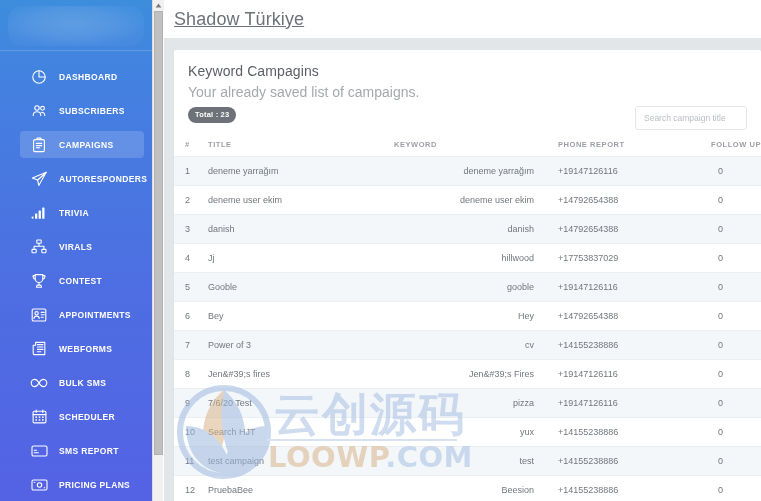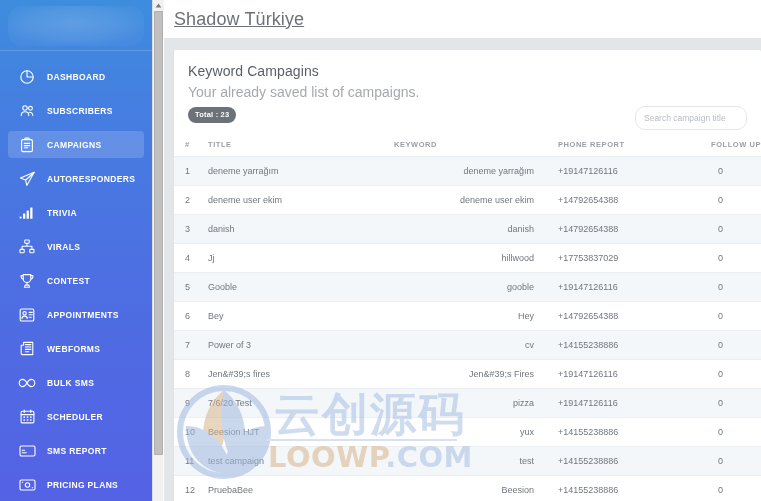--- a/index.html
+++ b/index.html
@@ -24,21 +24,21 @@
   }
   #brand-logo {
     width: 136px; height: 40px;
     border-radius: 14px;
     background: radial-gradient(ellipse at 48% 45%, rgba(255,255,255,.17) 0%, rgba(255,255,255,.10) 45%, rgba(255,255,255,.03) 75%);
   }
   #brand-divider {
     height: 1px; background: rgba(255,255,255,.18);
     margin: 2px 0 0 0;
   }
-  .nav-list { padding-top: 12px; }
+  .nav-list { padding-top: 12px; margin-left: 12px; }
   .nav-item {
     position: relative;
     display: flex; align-items: center;
     height: 27px;
     margin: 0 8px 7px 8px;
     padding-left: 8px;
     border-radius: 4px;
     cursor: pointer;
   }
   .nav-item.active { background: rgba(255,255,255,.16); }
@@ -121,21 +121,21 @@
     padding: 3px 7px 4px 7px;
     border-radius: 9px;
     letter-spacing: .2px;
   }
   #search-wrap {
     position: absolute; right: 14px; top: 56px;
   }
   #search-input {
     width: 112px; height: 24px;
     border: 1px solid #e4e7ea;
-    border-radius: 10px;
+    border-radius: 3px;
     background: #fff;
     font-size: 8.5px;
     color: #8b9097;
     font-family: "Liberation Sans", sans-serif;
     padding: 0 8px;
     outline: none;
   }
   #search-input::placeholder { color: #b9bdc2; }
 
   table { width: 100%; border-collapse: collapse; margin-top: 17px; }
@@ -446,21 +446,21 @@
               </tr>
               <tr class="odd">
                 <td class="col-num">9</td>
                 <td class="col-title">7/6/20 Test</td>
                 <td class="col-kw">pizza</td>
                 <td class="col-phone">+19147126116</td>
                 <td class="col-fu">0</td>
               </tr>
               <tr class="even">
                 <td class="col-num">10</td>
-                <td class="col-title">Beesion HJT</td>
+                <td class="col-title">Search HJT</td>
                 <td class="col-kw">yux</td>
                 <td class="col-phone">+14155238886</td>
                 <td class="col-fu">0</td>
               </tr>
               <tr class="odd">
                 <td class="col-num">11</td>
                 <td class="col-title">test campaign</td>
                 <td class="col-kw">test</td>
                 <td class="col-phone">+14155238886</td>
                 <td class="col-fu">0</td>

